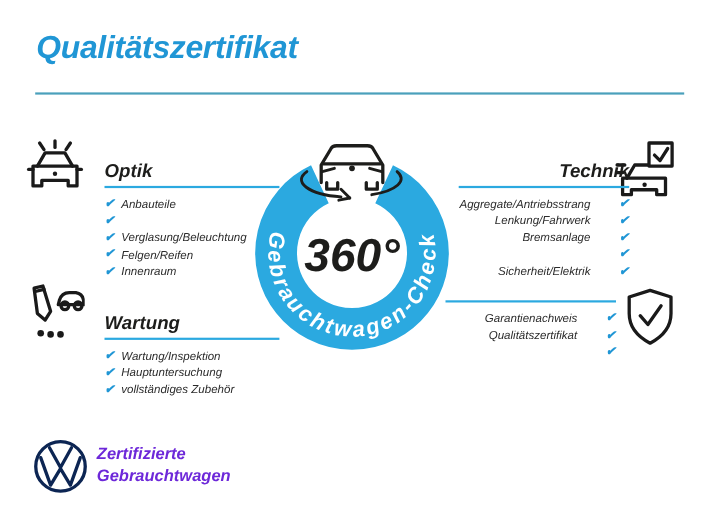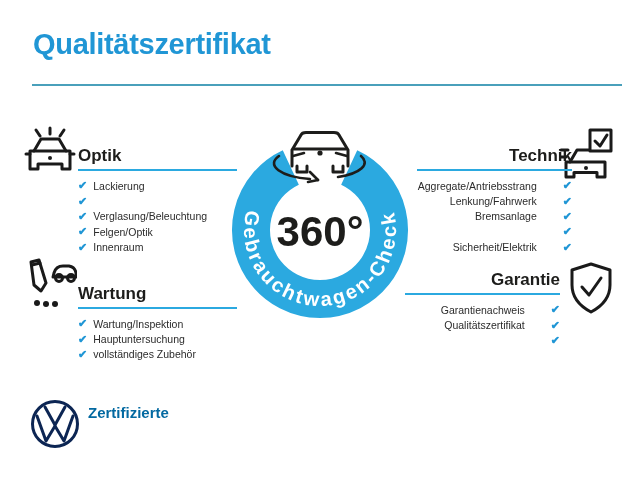--- a/index.html
+++ b/index.html
@@ -1,30 +1,30 @@
 <!DOCTYPE html>
 <html><head>
 <meta charset="utf-8">
 <style>
   html,body{margin:0;padding:0;background:#ffffff;}
   .canvas{
     position:relative;width:640px;height:468px;background:#ffffff;overflow:hidden;
-    font-family:"Liberation Sans",sans-serif;color:#262626;
+    font-family:"Liberation Sans",sans-serif;color:#262626;font-style:italic;
   }
   
   .page-title{
     position:absolute;left:33px;top:28px;margin:0;
     font-size:29px;font-weight:700;letter-spacing:-0.3px;color:#2096d5;
   }
   .header-divider{
     position:absolute;left:32px;top:84px;width:590px;height:2px;background:#4aa0bb;
   }
   
   .section{position:absolute;width:172px;}
-  .section.left{text-align:left;}
+  .section.left{text-align:left;margin-left:17px;}
   .section.right{text-align:right;}
   .sec-optik{left:78px;top:146px;}
   .sec-technik{left:400px;top:146px;}
   .sec-wartung{left:78px;top:284px;}
   .sec-garantie{left:388px;top:270px;}
   .sec-title{font-size:17px;font-weight:700;color:#1d1d1b;line-height:20px;}
   .sec-underline{height:2px;background:#2ba9e0;margin-top:3px;}
   .section.left .sec-underline{width:159px;}
   .section.right .sec-underline{width:155px;margin-left:auto;}
   .items{margin-top:7px;}
@@ -48,21 +48,21 @@
   .ring{fill:none;stroke:#2ba9e0;stroke-width:38;}
   .ring-text{font-family:"Liberation Sans",sans-serif;font-size:20px;font-weight:700;
     fill:#ffffff;letter-spacing:2.5px;}
   .degrees{font-family:"Liberation Sans",sans-serif;font-size:42px;font-weight:700;fill:#1d1d1b;}
   .cline{fill:none;stroke:#1d1d1b;stroke-width:3;stroke-linecap:round;stroke-linejoin:round;}
   .cline2{fill:none;stroke:#1d1d1b;stroke-width:2.6;stroke-linecap:round;stroke-linejoin:round;}
   
   .footer-logo{position:absolute;left:30px;top:399px;}
   .vwline{fill:none;stroke:#0c2553;stroke-width:3;stroke-linecap:round;stroke-linejoin:round;}
   .footer-text{position:absolute;left:88px;top:403px;font-size:15px;font-weight:700;
-    color:#0369a1;line-height:20px;}
+    color:#6d28d9;line-height:20px;}
 </style>
 </head>
 <body>
 
 <div class="canvas">
 
   <h1 class="page-title">Qualitätszertifikat</h1>
   <div class="header-divider"></div>
 
   <div class="side-icon icon-optik">
@@ -109,32 +109,32 @@
       <path class="iline" d="M14,26 L21,34 L33,17"></path>
     </svg>
   </div>
 
   <div class="section left sec-optik">
     <div class="sec-title">Optik</div>
     <div class="sec-underline"></div>
     <div class="items">
       <div class="row">
           <span class="chk">✔</span>
-          <span class="lbl">Lackierung</span>
+          <span class="lbl">Anbauteile</span>
         </div>
       <div class="row">
           <span class="chk">✔</span>
         </div>
       <div class="row">
           <span class="chk">✔</span>
           <span class="lbl">Verglasung/Beleuchtung</span>
         </div>
       <div class="row">
           <span class="chk">✔</span>
-          <span class="lbl">Felgen/Optik</span>
+          <span class="lbl">Felgen/Reifen</span>
         </div>
       <div class="row">
           <span class="chk">✔</span>
           <span class="lbl">Innenraum</span>
         </div>
     </div>
   </div>
 
   <div class="section right sec-technik">
     <div class="sec-title">Technik</div>
@@ -175,21 +175,20 @@
           <span class="lbl">Hauptuntersuchung</span>
         </div>
       <div class="row">
           <span class="chk">✔</span>
           <span class="lbl">vollständiges Zubehör</span>
         </div>
     </div>
   </div>
 
   <div class="section right sec-garantie">
-    <div class="sec-title">Garantie</div>
     <div class="sec-underline"></div>
     <div class="items">
       <div class="row">
           <span class="lbl">Garantienachweis</span>
           <span class="chk">✔</span>
         </div>
       <div class="row">
           <span class="lbl">Qualitätszertifikat</span>
           <span class="chk">✔</span>
         </div>
@@ -221,15 +220,16 @@
 
   <div class="footer-logo">
     <svg width="50" height="50" viewBox="0 0 50 50">
       <circle class="vwline" cx="25" cy="25" r="22.5"></circle>
       <path class="vwline" d="M15,8 L25,26 L35,8"></path>
       <path class="vwline" d="M7,17 L16,42 L25,27 L34,42 L43,17"></path>
     </svg>
   </div>
   <div class="footer-text">
     <div>Zertifizierte</div>
+    <div>Gebrauchtwagen</div>
   </div>
 
 </div>
 
 </body></html>

